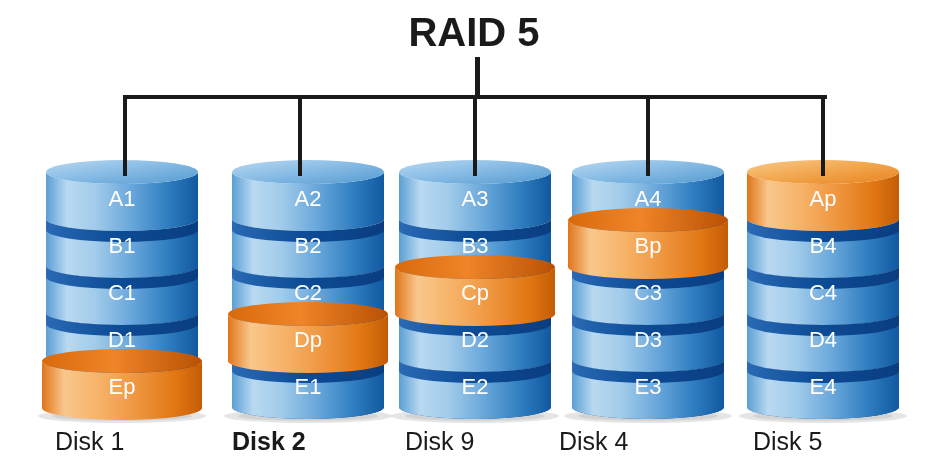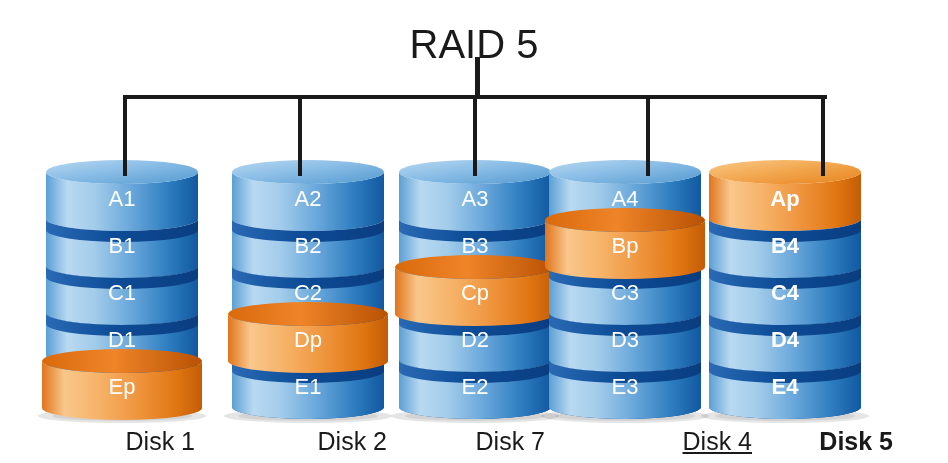--- a/index.html
+++ b/index.html
@@ -14,46 +14,45 @@
     overflow: hidden;
   }
 
   .title {
     position: absolute;
     top: 10px;
     left: 0;
     width: 948px;
     text-align: center;
     font-size: 40px;
-    font-weight: 400;
+    font-weight: 700;
     letter-spacing: 0px;
     color: #1a1a1a;
     z-index: 3;
-    margin-top: 12px;
   }
 
   .connector {
     position: absolute;
     background: #1a1a1a;
     z-index: 2;
   }
 
   .disk {
     position: absolute;
     top: 142px;
     width: 170px;
     height: 285px;
     z-index: 1;
   }
 
   .disk-label {
     position: absolute;
     top: 427px;
     width: 140px;
-    text-align: right;
+    text-align: left;
     font-size: 25px;
     color: #1a1a1a;
     z-index: 1;
   }
 
   svg text.block-label {
     font-family: "Liberation Sans", sans-serif;
     font-size: 22px;
   }
 </style>
@@ -149,77 +148,77 @@
           <path d="M 9 229 L 9 265 A 76 12 0 0 0 161 265 L 161 229 A 76 12 0 0 1 9 229 Z" fill="url(#gBlue)"></path>
           <ellipse cx="85" cy="30" rx="76" ry="12" fill="url(#gTopBlue)"></ellipse>
           <ellipse cx="85" cy="172" rx="80" ry="12" fill="url(#gOrangeRim)"></ellipse>
           <path d="M 5 172 L 5 219 A 80 12 0 0 0 165 219 L 165 172 A 80 12 0 0 1 5 172 Z" fill="url(#gOrange)"></path>
           <text x="85" y="56" text-anchor="middle" dominant-baseline="central" fill="#ffffff" class="block-label">A2</text>
           <text x="85" y="103" text-anchor="middle" dominant-baseline="central" fill="#ffffff" class="block-label">B2</text>
           <text x="85" y="150" text-anchor="middle" dominant-baseline="central" fill="#ffffff" class="block-label">C2</text>
           <text x="85" y="197" text-anchor="middle" dominant-baseline="central" fill="#ffffff" class="block-label">Dp</text>
           <text x="85" y="244" text-anchor="middle" dominant-baseline="central" fill="#ffffff" class="block-label">E1</text>
         </svg></div>
-      <div class="disk-label" style="left: 247px;">Disk 2</div>
+      <div class="disk-label" style="left: 232px; font-weight: bold;">Disk 2</div>
       <div class="disk" style="left: 390px; text-align: right;"><svg width="170" height="285" viewBox="0 0 170 285">
           <ellipse cx="85" cy="274" rx="84" ry="7" fill="rgba(0,0,0,0.10)"></ellipse>
           <ellipse cx="85" cy="274" rx="70" ry="5" fill="rgba(0,0,0,0.08)"></ellipse>
           <path d="M 9 30 L 9 77 A 76 12 0 0 0 161 77 L 161 30 A 76 12 0 0 1 9 30 Z" fill="url(#gBlue)"></path>
           <path d="M 9 77 L 9 124 A 76 12 0 0 0 161 124 L 161 77 A 76 12 0 0 1 9 77 Z" fill="url(#gNavy)"></path>
           <path d="M 9 88 L 9 124 A 76 12 0 0 0 161 124 L 161 88 A 76 12 0 0 1 9 88 Z" fill="url(#gBlue)"></path>
           <path d="M 9 124 L 9 171 A 76 12 0 0 0 161 171 L 161 124 A 76 12 0 0 1 9 124 Z" fill="url(#gNavy)"></path>
           <path d="M 9 171 L 9 218 A 76 12 0 0 0 161 218 L 161 171 A 76 12 0 0 1 9 171 Z" fill="url(#gNavy)"></path>
           <path d="M 9 182 L 9 218 A 76 12 0 0 0 161 218 L 161 182 A 76 12 0 0 1 9 182 Z" fill="url(#gBlue)"></path>
           <path d="M 9 218 L 9 265 A 76 12 0 0 0 161 265 L 161 218 A 76 12 0 0 1 9 218 Z" fill="url(#gNavy)"></path>
           <path d="M 9 229 L 9 265 A 76 12 0 0 0 161 265 L 161 229 A 76 12 0 0 1 9 229 Z" fill="url(#gBlue)"></path>
           <ellipse cx="85" cy="30" rx="76" ry="12" fill="url(#gTopBlue)"></ellipse>
           <ellipse cx="85" cy="125" rx="80" ry="12" fill="url(#gOrangeRim)"></ellipse>
           <path d="M 5 125 L 5 172 A 80 12 0 0 0 165 172 L 165 125 A 80 12 0 0 1 5 125 Z" fill="url(#gOrange)"></path>
           <text x="85" y="56" text-anchor="middle" dominant-baseline="central" fill="#ffffff" class="block-label">A3</text>
           <text x="85" y="103" text-anchor="middle" dominant-baseline="central" fill="#ffffff" class="block-label">B3</text>
           <text x="85" y="150" text-anchor="middle" dominant-baseline="central" fill="#ffffff" class="block-label">Cp</text>
           <text x="85" y="197" text-anchor="middle" dominant-baseline="central" fill="#ffffff" class="block-label">D2</text>
           <text x="85" y="244" text-anchor="middle" dominant-baseline="central" fill="#ffffff" class="block-label">E2</text>
         </svg></div>
-      <div class="disk-label" style="left: 405px;">Disk 7</div>
-      <div class="disk" style="left: 540px;"><svg width="170" height="285" viewBox="0 0 170 285">
+      <div class="disk-label" style="left: 405px;">Disk 9</div>
+      <div class="disk" style="left: 563px;"><svg width="170" height="285" viewBox="0 0 170 285">
           <ellipse cx="85" cy="274" rx="84" ry="7" fill="rgba(0,0,0,0.10)"></ellipse>
           <ellipse cx="85" cy="274" rx="70" ry="5" fill="rgba(0,0,0,0.08)"></ellipse>
           <path d="M 9 30 L 9 77 A 76 12 0 0 0 161 77 L 161 30 A 76 12 0 0 1 9 30 Z" fill="url(#gBlue)"></path>
           <path d="M 9 77 L 9 124 A 76 12 0 0 0 161 124 L 161 77 A 76 12 0 0 1 9 77 Z" fill="url(#gNavy)"></path>
           <path d="M 9 124 L 9 171 A 76 12 0 0 0 161 171 L 161 124 A 76 12 0 0 1 9 124 Z" fill="url(#gNavy)"></path>
           <path d="M 9 135 L 9 171 A 76 12 0 0 0 161 171 L 161 135 A 76 12 0 0 1 9 135 Z" fill="url(#gBlue)"></path>
           <path d="M 9 171 L 9 218 A 76 12 0 0 0 161 218 L 161 171 A 76 12 0 0 1 9 171 Z" fill="url(#gNavy)"></path>
           <path d="M 9 182 L 9 218 A 76 12 0 0 0 161 218 L 161 182 A 76 12 0 0 1 9 182 Z" fill="url(#gBlue)"></path>
           <path d="M 9 218 L 9 265 A 76 12 0 0 0 161 265 L 161 218 A 76 12 0 0 1 9 218 Z" fill="url(#gNavy)"></path>
           <path d="M 9 229 L 9 265 A 76 12 0 0 0 161 265 L 161 229 A 76 12 0 0 1 9 229 Z" fill="url(#gBlue)"></path>
           <ellipse cx="85" cy="30" rx="76" ry="12" fill="url(#gTopBlue)"></ellipse>
           <ellipse cx="85" cy="78" rx="80" ry="12" fill="url(#gOrangeRim)"></ellipse>
           <path d="M 5 78 L 5 125 A 80 12 0 0 0 165 125 L 165 78 A 80 12 0 0 1 5 78 Z" fill="url(#gOrange)"></path>
           <text x="85" y="56" text-anchor="middle" dominant-baseline="central" fill="#ffffff" class="block-label">A4</text>
           <text x="85" y="103" text-anchor="middle" dominant-baseline="central" fill="#ffffff" class="block-label">Bp</text>
           <text x="85" y="150" text-anchor="middle" dominant-baseline="central" fill="#ffffff" class="block-label">C3</text>
           <text x="85" y="197" text-anchor="middle" dominant-baseline="central" fill="#ffffff" class="block-label">D3</text>
           <text x="85" y="244" text-anchor="middle" dominant-baseline="central" fill="#ffffff" class="block-label">E3</text>
         </svg></div>
-      <div class="disk-label" style="left: 612px; text-decoration: underline;">Disk 4</div>
-      <div class="disk" style="left: 700px; font-weight: bold;"><svg width="170" height="285" viewBox="0 0 170 285">
+      <div class="disk-label" style="left: 559px;">Disk 4</div>
+      <div class="disk" style="left: 738px;"><svg width="170" height="285" viewBox="0 0 170 285">
           <ellipse cx="85" cy="274" rx="84" ry="7" fill="rgba(0,0,0,0.10)"></ellipse>
           <ellipse cx="85" cy="274" rx="70" ry="5" fill="rgba(0,0,0,0.08)"></ellipse>
           <path d="M 9 30 L 9 77 A 76 12 0 0 0 161 77 L 161 30 A 76 12 0 0 1 9 30 Z" fill="url(#gOrange)"></path>
           <path d="M 9 77 L 9 124 A 76 12 0 0 0 161 124 L 161 77 A 76 12 0 0 1 9 77 Z" fill="url(#gNavy)"></path>
           <path d="M 9 88 L 9 124 A 76 12 0 0 0 161 124 L 161 88 A 76 12 0 0 1 9 88 Z" fill="url(#gBlue)"></path>
           <path d="M 9 124 L 9 171 A 76 12 0 0 0 161 171 L 161 124 A 76 12 0 0 1 9 124 Z" fill="url(#gNavy)"></path>
           <path d="M 9 135 L 9 171 A 76 12 0 0 0 161 171 L 161 135 A 76 12 0 0 1 9 135 Z" fill="url(#gBlue)"></path>
           <path d="M 9 171 L 9 218 A 76 12 0 0 0 161 218 L 161 171 A 76 12 0 0 1 9 171 Z" fill="url(#gNavy)"></path>
           <path d="M 9 182 L 9 218 A 76 12 0 0 0 161 218 L 161 182 A 76 12 0 0 1 9 182 Z" fill="url(#gBlue)"></path>
           <path d="M 9 218 L 9 265 A 76 12 0 0 0 161 265 L 161 218 A 76 12 0 0 1 9 218 Z" fill="url(#gNavy)"></path>
           <path d="M 9 229 L 9 265 A 76 12 0 0 0 161 265 L 161 229 A 76 12 0 0 1 9 229 Z" fill="url(#gBlue)"></path>
           <ellipse cx="85" cy="30" rx="76" ry="12" fill="url(#gTopOrange)"></ellipse>
           <text x="85" y="56" text-anchor="middle" dominant-baseline="central" fill="#ffffff" class="block-label">Ap</text>
           <text x="85" y="103" text-anchor="middle" dominant-baseline="central" fill="#ffffff" class="block-label">B4</text>
           <text x="85" y="150" text-anchor="middle" dominant-baseline="central" fill="#ffffff" class="block-label">C4</text>
           <text x="85" y="197" text-anchor="middle" dominant-baseline="central" fill="#ffffff" class="block-label">D4</text>
           <text x="85" y="244" text-anchor="middle" dominant-baseline="central" fill="#ffffff" class="block-label">E4</text>
         </svg></div>
-      <div class="disk-label" style="left: 753px; font-weight: bold;">Disk 5</div>
+      <div class="disk-label" style="left: 753px;">Disk 5</div>
     </div>
 </div>
 
 </body></html>

